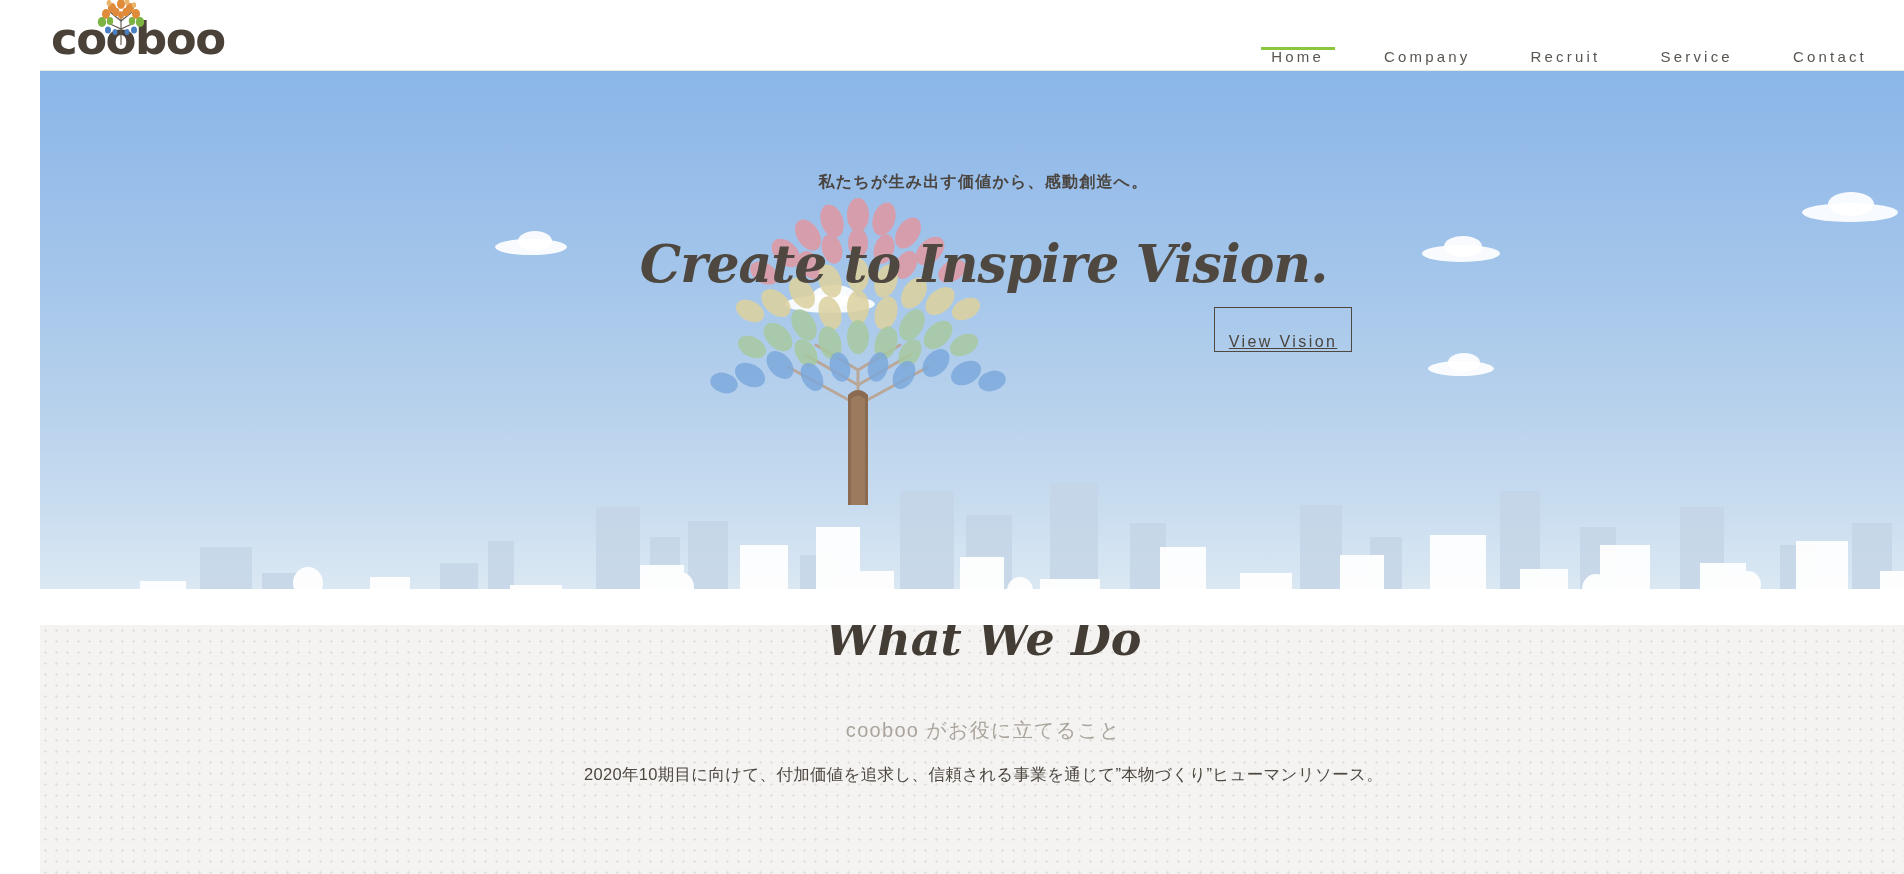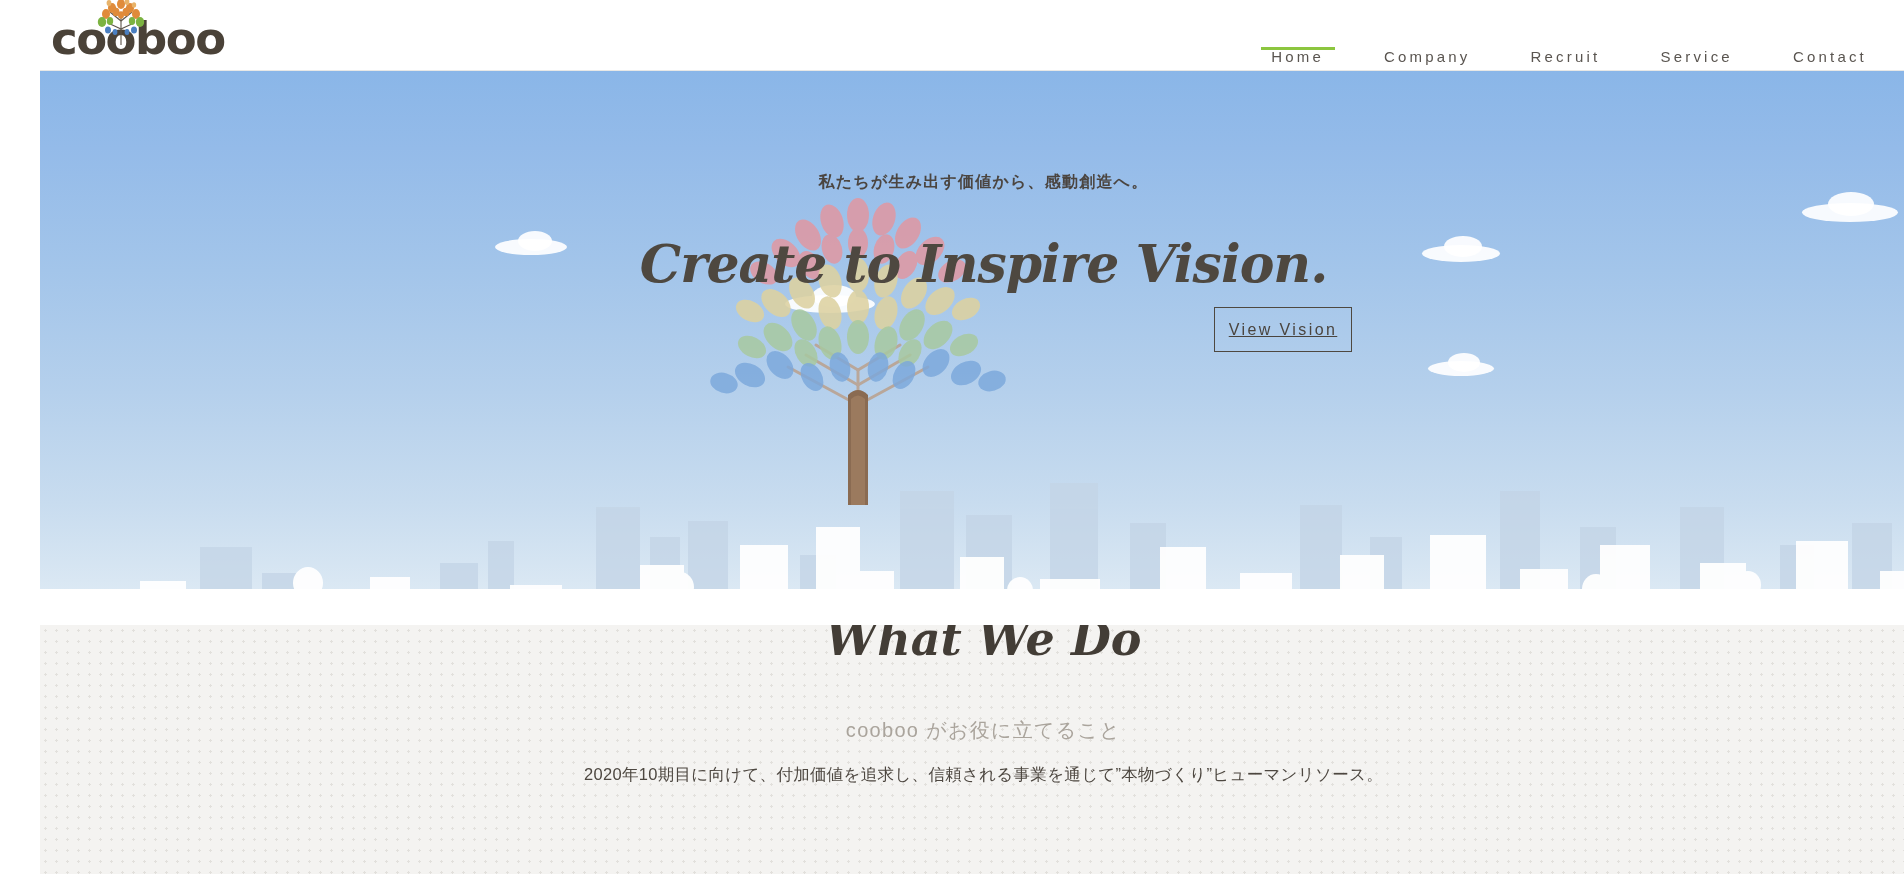--- a/index.html
+++ b/index.html
@@ -55,21 +55,21 @@
   .hero-title {
     position:absolute; top:162px; left:0; width:100%;
     text-align:center; z-index:14;
     font-family:"DejaVu Serif", serif;
     font-style:italic; font-weight:bold;
     font-size:52px; color:#4e4840; letter-spacing:-1px;
   }
   .hero-btn {
     position:absolute; top:236px; left:1174px;
     width:138px; height:45px;
-    display:flex; align-items:center; justify-content:center;
+    display:flex; align-items:flex-end; justify-content:center;
     border:1px solid #4e4840; background:transparent;
     color:#4a443e; font-size:16px; letter-spacing:2.4px;
     cursor:pointer; z-index:16;
   }
 
   
   .tree { position:absolute; left:648px; top:124px; width:340px; height:320px; z-index:10; }
 
   
   .skyline { position:absolute; left:0; bottom:0; width:100%; height:230px; z-index:6; }

